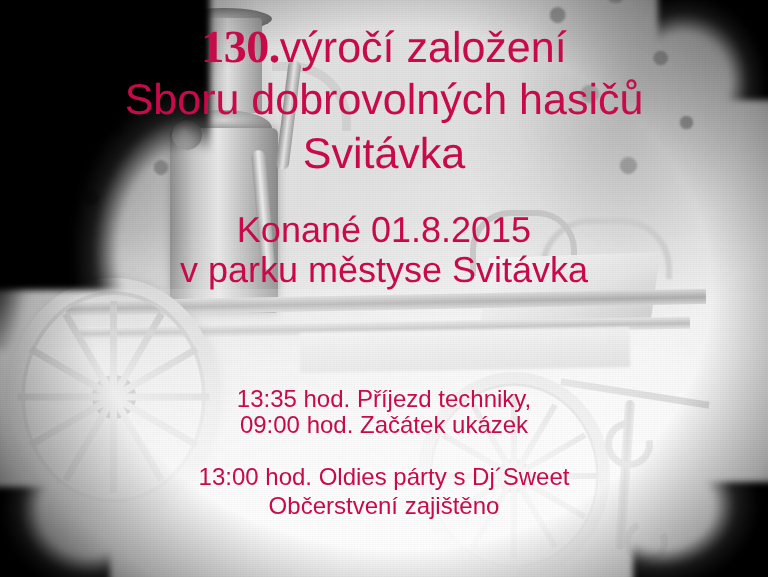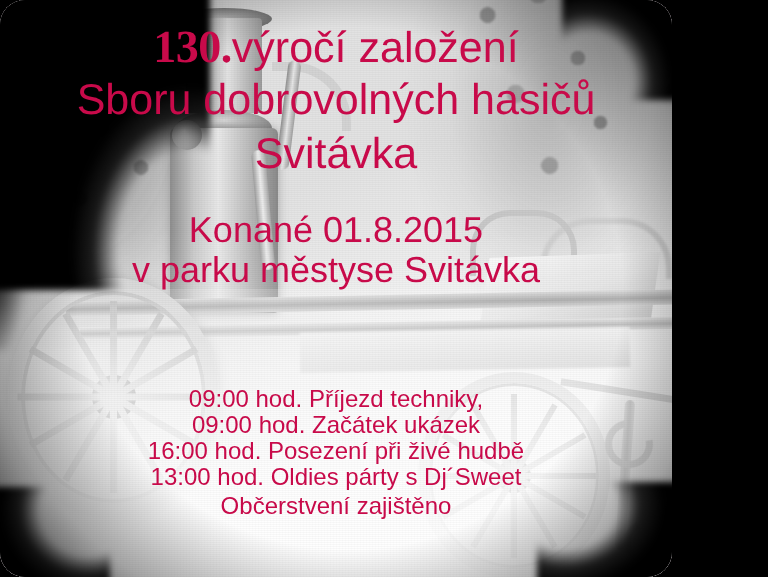--- a/index.html
+++ b/index.html
@@ -1,24 +1,23 @@
 <!DOCTYPE html>
 <html><head>
 <meta charset="utf-8">
 <title>Poster</title>
 <style>
   html,body{margin:0;padding:0;background:#000;}
   body{font-family:"Liberation Sans", sans-serif;}
 
   #poster{
     position:relative;
-    width:672px;height:577px;
+    width:768px;height:577px;
     overflow:hidden;
     background:#f9a8d4;
-    border-radius:25px;
   }
 
   
   .photo{position:absolute;inset:0;overflow:hidden;background:#cfcfcf;}
 
   
   .bg-base{
     position:absolute;inset:0;
     background:
       radial-gradient(ellipse 60% 55% at 78% 78%, #fbfbfb 0%, #f2f2f2 45%, #e2e2e2 100%),
@@ -351,19 +350,18 @@
 
   <div class="txt" id="headline">
     <span class="num">130.</span><span>výročí založení</span>
   </div>
   <div class="txt" id="line3">Svitávka</div>
   <div class="txt" id="line2">Sboru dobrovolných hasičů</div>
 
   <div class="txt" id="sub1">Konané 01.8.2015</div>
   <div class="txt" id="sub2">v parku městyse Svitávka</div>
 
-  <div class="prog" id="prog1">09:00 hod. Příjezd techniky,</div>
+  <div class="prog" id="prog1">13:35 hod. Příjezd techniky,</div>
   <div class="prog" id="prog2">09:00 hod. Začátek ukázek</div>
-  <div class="prog" id="prog3">16:00 hod. Posezení při živé hudbě</div>
   <div class="prog" id="prog4">13:00 hod. Oldies párty s Dj´Sweet</div>
   <div class="prog" id="prog5">Občerstvení zajištěno</div>
 
 </div>
 
 </body></html>

